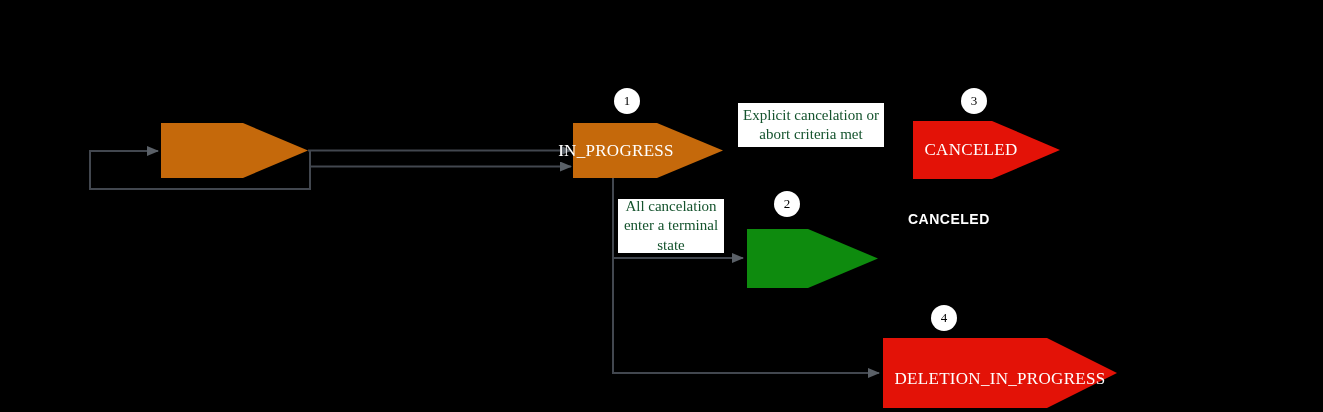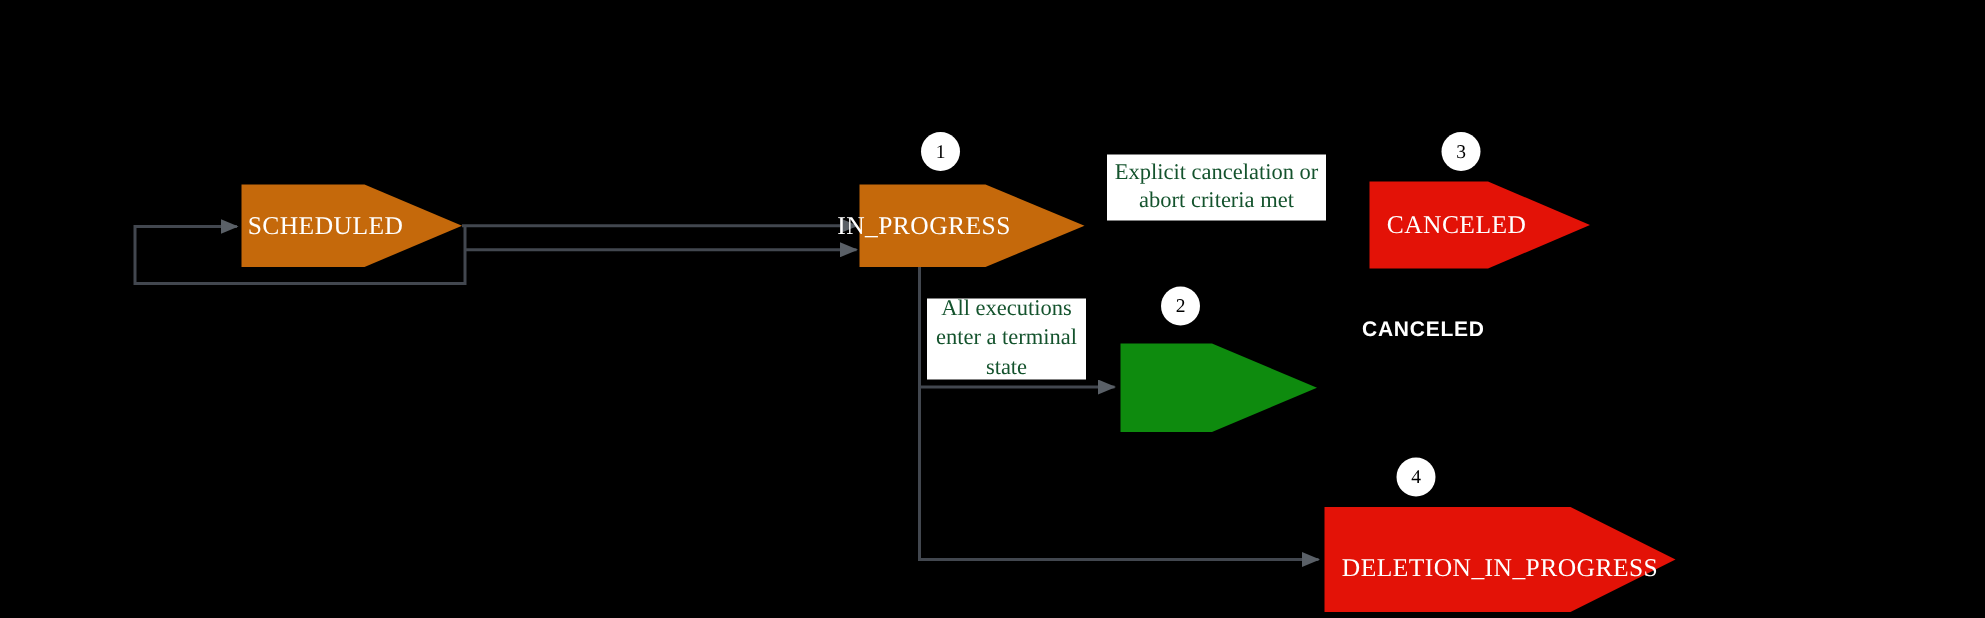--- a/index.html
+++ b/index.html
@@ -51,28 +51,27 @@
     <polygon points="913,121 992,121 1060,150 992,179 913,179" fill="#E31207"></polygon>
     <polygon points="747,229 808,229 878,258.5 808,288 747,288" fill="#0E8B0E"></polygon>
     <polygon points="883,338 1047,338 1117,373 1047,408 883,408" fill="#E31207"></polygon>
 
     <circle cx="627" cy="101" r="13" fill="#FFFFFF"></circle>
     <circle cx="787" cy="204" r="13" fill="#FFFFFF"></circle>
     <circle cx="974" cy="101" r="13" fill="#FFFFFF"></circle>
     <circle cx="944" cy="318" r="13" fill="#FFFFFF"></circle>
   </svg>
 
-  <div class="state-label" style="left:161px;top:123px;width:112px;height:55px;">SCHEDULED</div>
   <div class="state-label" style="left:555px;top:123px;width:122px;height:55px;">IN_PROGRESS</div>
   <div class="state-label" style="left:913px;top:121px;width:116px;height:58px;">CANCELED</div>
   <div class="state-label" style="left:883px;top:334px;width:234px;height:90px;">DELETION_IN_PROGRESS</div>
 
   <div class="step-num" style="left:614px;top:88px;">1</div>
   <div class="step-num" style="left:774px;top:191px;">2</div>
   <div class="step-num" style="left:961px;top:88px;">3</div>
   <div class="step-num" style="left:931px;top:305px;">4</div>
 
   <div class="note-box" style="left:738px;top:103px;width:146px;height:44px;">Explicit cancelation or abort criteria met</div>
-  <div class="note-box" style="left:618px;top:199px;width:106px;height:54px;">All executions enter a terminal state</div>
+  <div class="note-box" style="left:618px;top:199px;width:106px;height:54px;">All cancelation enter a terminal state</div>
 
   <div class="caption" style="left:908px;top:211px;">CANCELED</div>
 
 </div>
 
 </body></html>

